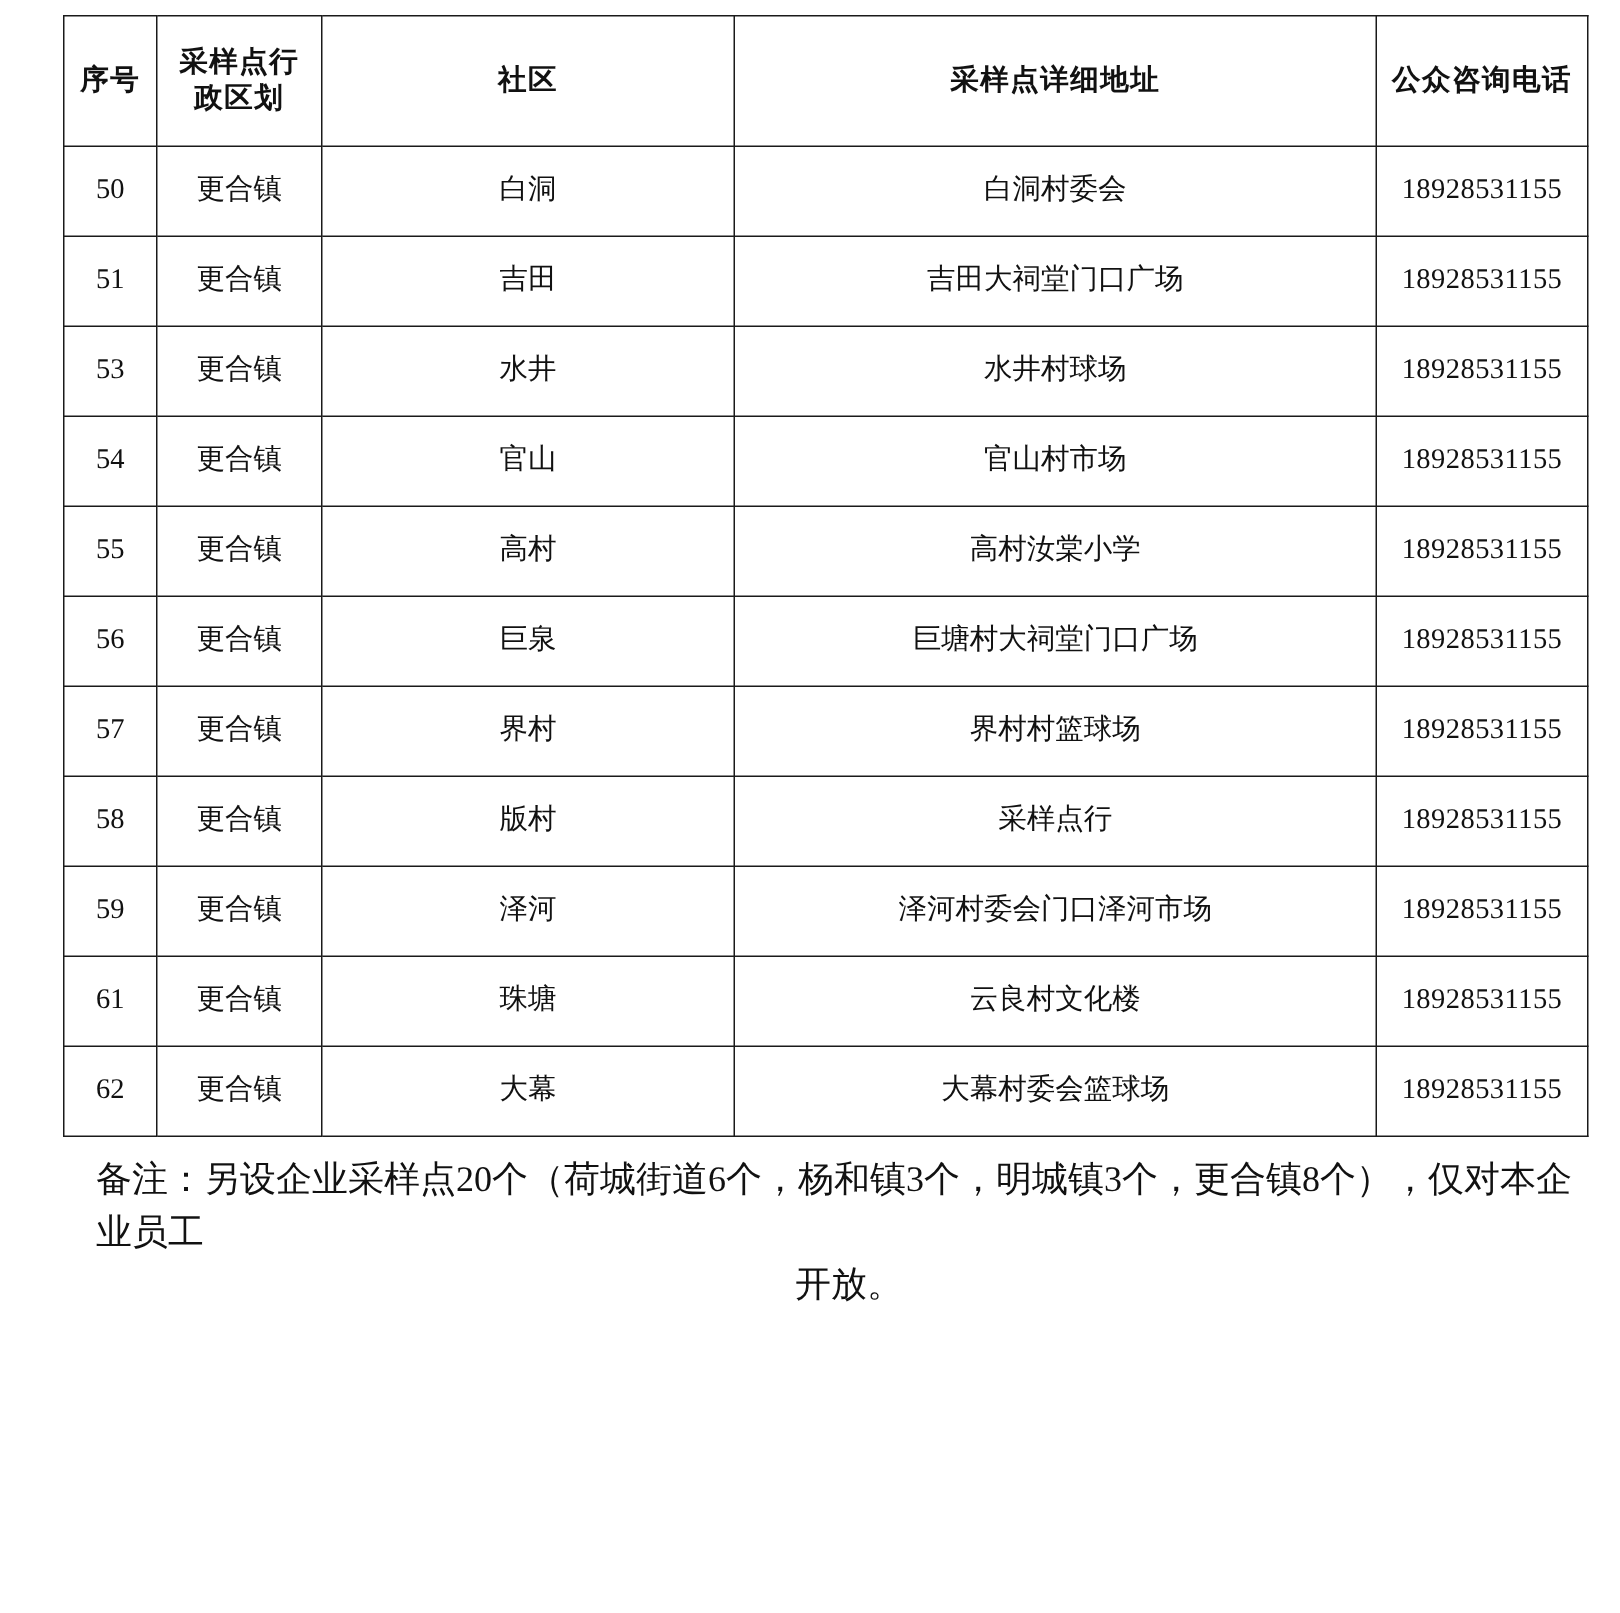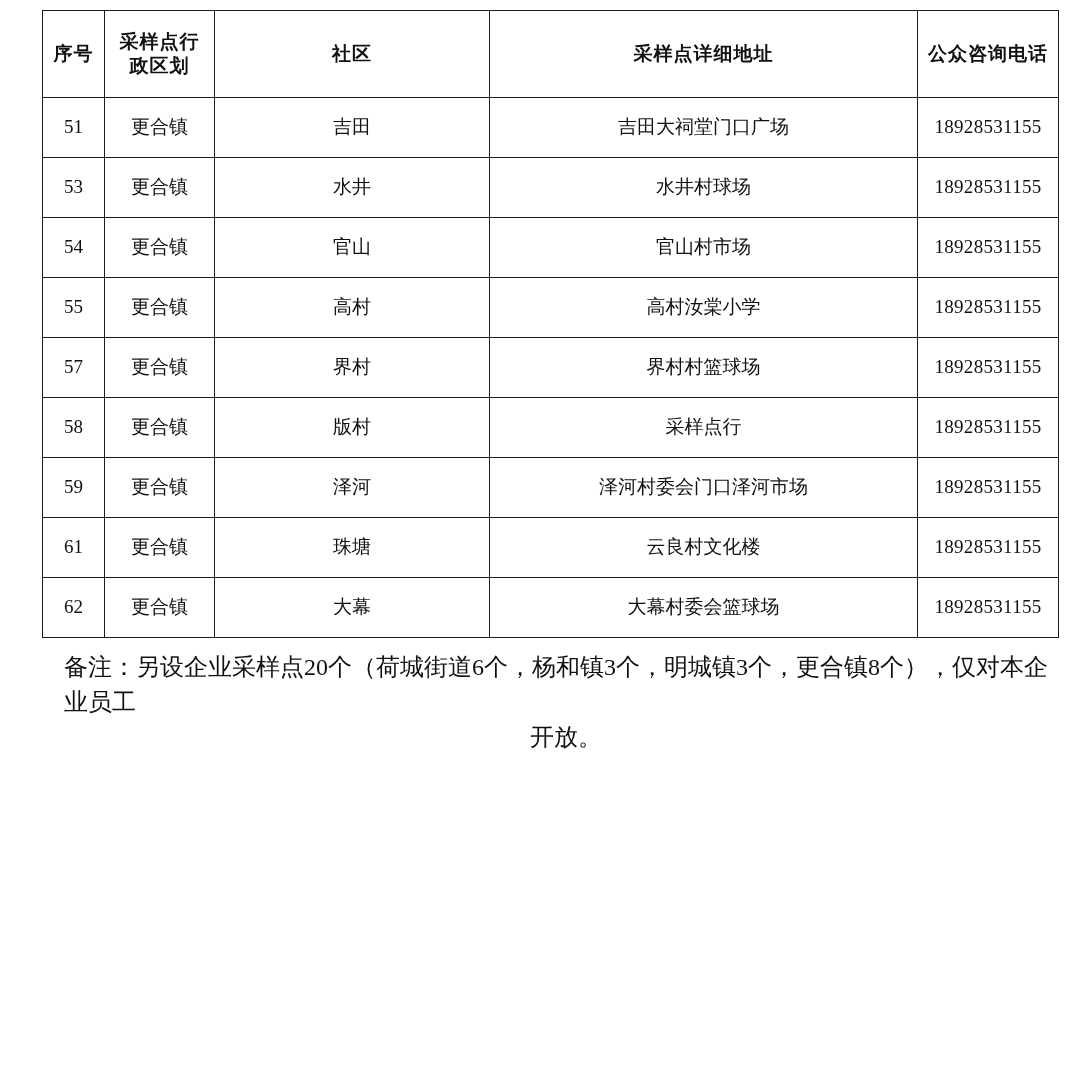--- a/index.html
+++ b/index.html
@@ -100,20 +100,27 @@
           <span>采样点行</span><br>
           <span>政区划</span>
         </th>
         <th>社区</th>
         <th>采样点详细地址</th>
         <th>公众咨询电话</th>
       </tr>
     </thead>
     <tbody>
       <tr>
+        <td>50</td>
+        <td>更合镇</td>
+        <td>白洞</td>
+        <td class="addr">白洞村委会</td>
+        <td class="phone">18928531155</td>
+      </tr>
+      <tr>
         <td>51</td>
         <td>更合镇</td>
         <td>吉田</td>
         <td class="addr">吉田大祠堂门口广场</td>
         <td class="phone">18928531155</td>
       </tr>
       <tr>
         <td>53</td>
         <td>更合镇</td>
         <td>水井</td>
@@ -125,20 +132,27 @@
         <td>更合镇</td>
         <td>官山</td>
         <td class="addr">官山村市场</td>
         <td class="phone">18928531155</td>
       </tr>
       <tr>
         <td>55</td>
         <td>更合镇</td>
         <td>高村</td>
         <td class="addr">高村汝棠小学</td>
+        <td class="phone">18928531155</td>
+      </tr>
+      <tr>
+        <td>56</td>
+        <td>更合镇</td>
+        <td>巨泉</td>
+        <td class="addr">巨塘村大祠堂门口广场</td>
         <td class="phone">18928531155</td>
       </tr>
       <tr>
         <td>57</td>
         <td>更合镇</td>
         <td>界村</td>
         <td class="addr">界村村篮球场</td>
         <td class="phone">18928531155</td>
       </tr>
       <tr>

